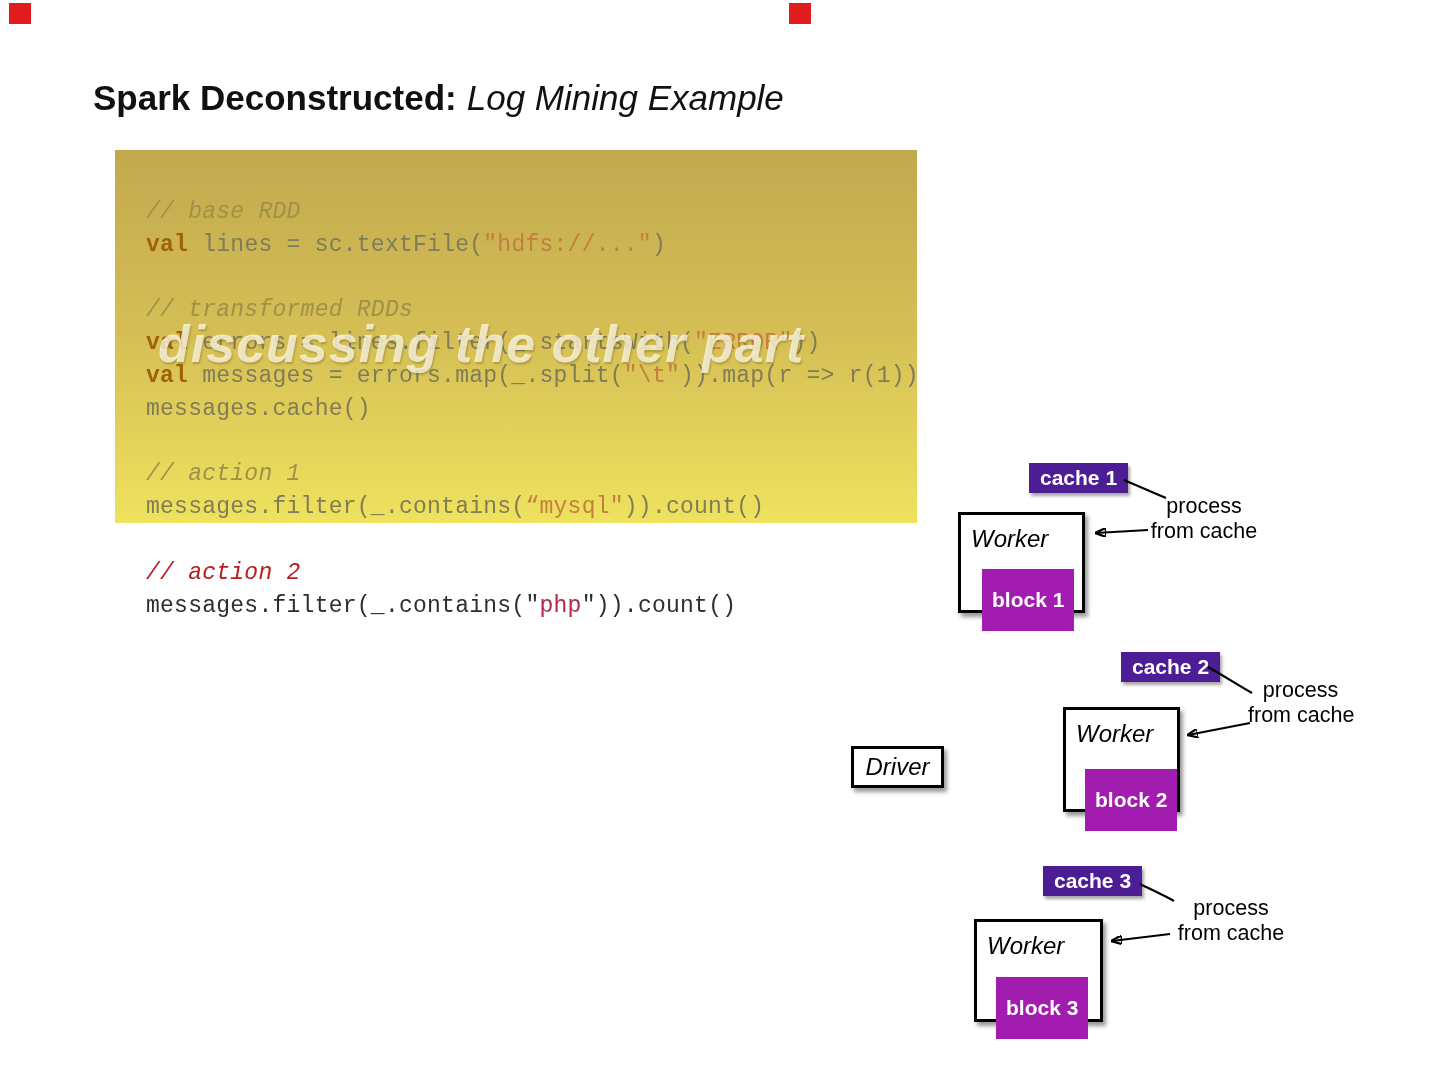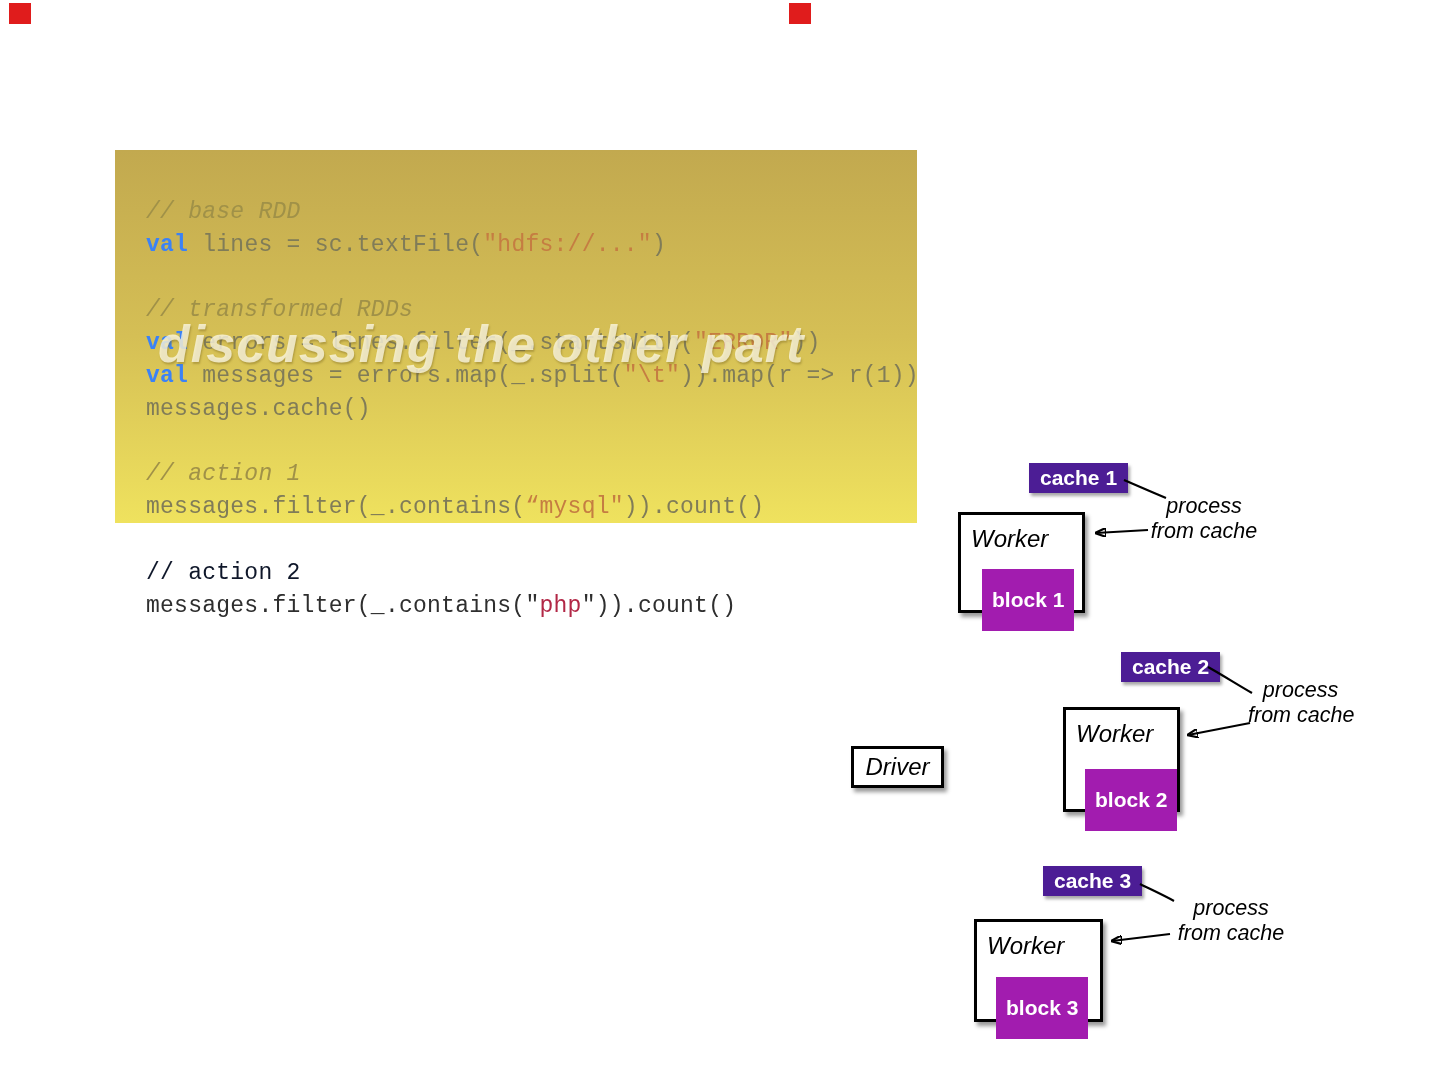--- a/index.html
+++ b/index.html
@@ -19,24 +19,24 @@
   
   .code-box{position:absolute;left:115px;top:150px;width:802px;height:373px;
             background:linear-gradient(to bottom,#c2a94f 0%,#d5bf55 50%,#efe25e 100%);}
 
   
   .code-listing{position:absolute;left:145px;top:195px;margin:1px;z-index:3;
                 font-family:"Liberation Mono","DejaVu Sans Mono",monospace;
                 font-size:23px;letter-spacing:0.25px;line-height:32.8px;white-space:pre;}
   .code-line{height:32.8px;}
   .com {color:#a09148;font-style:italic;}
-  .kw  {color:#3b82f6;font-weight:bold;}
+  .kw  {color:#a16207;font-weight:bold;}
   .pln {color:#807c58;}
   .str {color:#c57d42;}
-  .com2{color:#0f172a;}
+  .com2{color:#b91c1c;font-style:italic;}
   .pln2{color:#2e2e2e;}
   .str2{color:#b22746;}
 
   
   .watermark{position:absolute;left:158px;top:314px;z-index:4;white-space:nowrap;
              font-size:52px;font-weight:800;font-style:italic;letter-spacing:1px;
              color:rgba(253,249,228,0.78);
              text-shadow:1px 2px 2px rgba(120,100,30,0.40);}
 
   
@@ -55,37 +55,40 @@
   #worker-2 .block-label{left:19px;top:59px;}
   #worker-3 .block-label{left:19px;top:55px;}
 
   .cache-label{position:absolute;background:#4c1d95;color:#fff;font-weight:bold;
                font-size:21px;padding:3px 11px;white-space:nowrap;
                box-shadow:2px 3px 3px rgba(0,0,0,0.35);}
   #cache-1{left:1029px;top:463px;}
   #cache-2{left:1121px;top:652px;}
   #cache-3{left:1043px;top:866px;}
 
-  .note{position:absolute;font-style:italic;font-size:21.5px;line-height:25px;
+  .note{position:absolute;font-size:21.5px;line-height:25px;
         text-align:center;color:#000;white-space:nowrap;}
   #note-1{left:1145px;top:494px;width:118px;}
   #note-2{left:1248px;top:678px;width:105px;}
   #note-3{left:1170px;top:896px;width:122px;}
 
   #connectors{position:absolute;left:0;top:0;width:1440px;height:1080px;pointer-events:none;z-index:5;}
   #connectors path{stroke:#000;stroke-width:2.2;fill:none;}
 </style>
 </head>
 <body>
 
 <div id="slide">
 
   <div class="red-marker left"></div>
   <div class="red-marker right"></div>
 
+  <div class="title">
+    <span class="t-bold">Spark Deconstructed:</span><span class="t-italic">Log Mining Example</span>
+  </div>
 
   <div class="code-box"></div>
 
   <pre class="code-listing"><div class="code-line"><span class="com">// base RDD</span></div><div class="code-line"><span class="kw">val</span><span class="pln"> lines = sc.textFile(</span><span class="str">"hdfs://..."</span><span class="pln">)</span></div><div class="code-line">&nbsp;</div><div class="code-line"><span class="com">// transformed RDDs</span></div><div class="code-line"><span class="kw">val</span><span class="pln"> errors = lines.filter(_.startsWith(</span><span class="str">"ERROR"</span><span class="pln">))</span></div><div class="code-line"><span class="kw">val</span><span class="pln"> messages = errors.map(_.split(</span><span class="str">"\t"</span><span class="pln">)).map(r =&gt; r(1))</span></div><div class="code-line"><span class="pln">messages.cache()</span></div><div class="code-line">&nbsp;</div><div class="code-line"><span class="com">// action 1</span></div><div class="code-line"><span class="pln">messages.filter(_.contains(</span><span class="str">“mysql"</span><span class="pln">)).count()</span></div><div class="code-line">&nbsp;</div><div class="code-line"><span class="com2">// action 2</span></div><div class="code-line"><span class="pln2">messages.filter(_.contains(</span><span class="pln2">"</span><span class="str2">php</span><span class="pln2">"</span><span class="pln2">)).count()</span></div></pre>
 
   <div class="watermark">discussing the other part</div>
 
   <div class="node" id="driver-box">
     <span class="node-label">Driver</span>
   </div>

